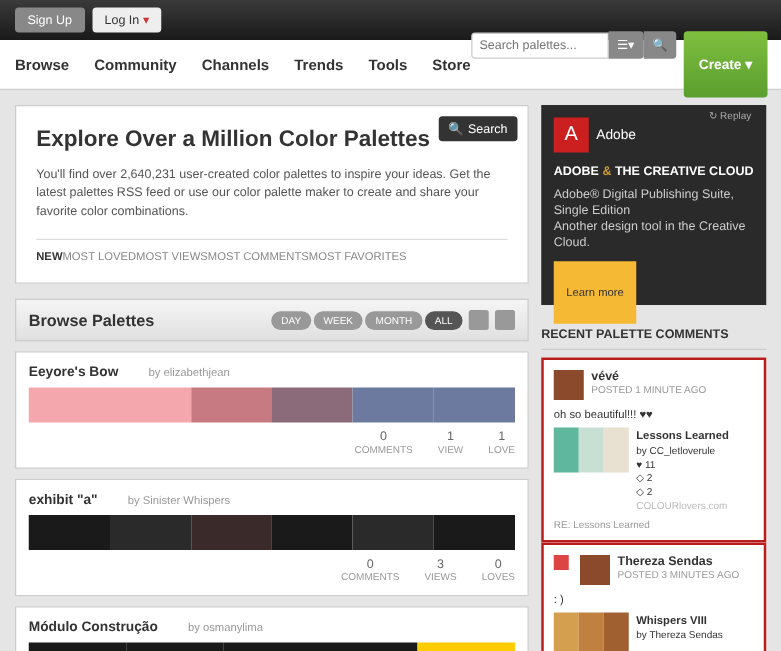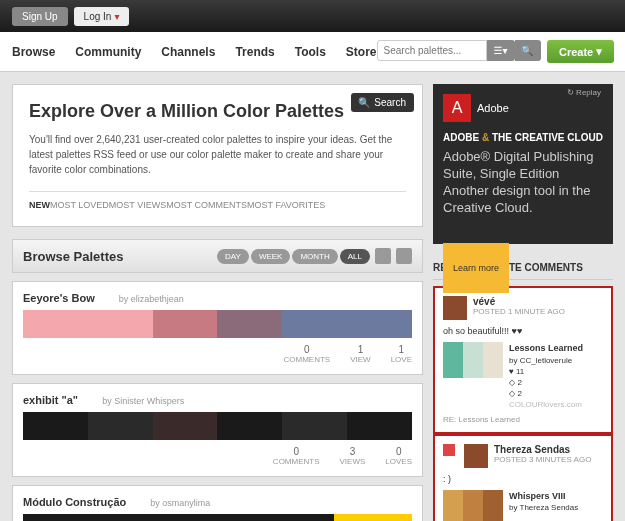--- a/index.html
+++ b/index.html
@@ -9,21 +9,21 @@
 .top-btns{display:flex;gap:6px}
 .top-btn{background:#888;color:#fff;padding:4px 10px;border-radius:3px;font-size:10px;cursor:pointer;display:flex;align-items:center;gap:3px}
 .top-btn.login{background:#eee;color:#333}
 .navbar{background:#fff;height:40px;display:flex;align-items:center;padding:0 12px;border-bottom:1px solid #ccc;justify-content:space-between}
 .nav-links{display:flex;gap:20px}
 .nav-links span{font-weight:bold;font-size:12px;cursor:pointer}
 .nav-right{display:flex;gap:6px;align-items:flex-start}
 .search-box{display:flex;align-items:center}
 .search-box input{border:1px solid #ccc;padding:4px 6px;font-size:10px;width:110px;border-radius:3px 0 0 3px}
 .search-btn{background:#888;border:none;padding:5px 7px;border-radius:0 3px 3px 0;cursor:pointer;color:#fff;font-size:10px}
-.create-btn{background:linear-gradient(#7fbf3f,#5a9e2e);color:#fff;padding:5px 12px;border-radius:3px;font-weight:bold;font-size:11px;cursor:pointer;display:flex;align-items:center;gap:3px}
+.create-btn{background:linear-gradient(#7fbf3f,#5a9e2e);color:#fff;padding:20px 12px;border-radius:3px;font-weight:bold;font-size:11px;cursor:pointer;display:flex;align-items:center;gap:3px}
 .content{display:flex;padding:12px;gap:10px}
 .main{flex:1;min-width:0}
 .sidebar{width:180px;flex-shrink:0}
 .hero{background:#fff;border:1px solid #ccc;padding:16px;position:relative;margin-bottom:12px}
 .hero-search{position:absolute;top:8px;right:8px;background:#333;color:#fff;padding:4px 8px;border-radius:3px;font-size:10px;cursor:pointer;display:flex;align-items:center;gap:3px}
 .hero h1{font-size:18px;margin-bottom:10px;font-weight:bold}
 .hero p{font-size:10px;line-height:1.5;color:#555;margin-bottom:14px}
 .hero-tabs{display:flex;gap:0;border-top:1px solid #ddd;padding-top:8px}
 .hero-tabs span{font-size:9px;color:#888;cursor:pointer}
 .hero-tabs span.active{color:#333;font-weight:bold}
@@ -41,21 +41,21 @@
 .swatch{flex:1}
 .stats{display:flex;justify-content:flex-end;gap:20px;font-size:8px;color:#999;text-align:center}
 .stats div{display:flex;flex-direction:column;align-items:center}
 .stats .num{font-size:10px;color:#666}
 .ad{background:#2a2a2a;color:#fff;padding:10px;margin-bottom:12px;position:relative;height:160px}
 .ad-replay{position:absolute;top:4px;right:12px;font-size:8px;color:#aaa}
 .ad-logo{display:flex;align-items:center;gap:6px;margin-bottom:10px}
 .ad-logo-sq{width:28px;height:28px;background:#cc2020;display:flex;align-items:center;justify-content:center;font-size:16px;color:#fff}
 .ad h3{font-size:10px;margin-bottom:6px}
 .ad h3 .amp{color:#cc9933}
-.ad p{font-size:13px;line-height:1.3;margin-bottom:26px;color:#ccc}
+.ad p{font-size:10px;line-height:1.3;margin-bottom:8px;color:#ccc}
 .ad-btn{background:#f5b933;color:#333;padding:20px 10px;font-size:9px;display:inline-block;cursor:pointer}
 .side-hdr{font-size:10px;font-weight:bold;padding:6px 0;border-bottom:1px solid #ccc;margin-bottom:6px}
 .comment{background:#fff;border:2px solid #b91c1c;padding:8px;margin-bottom:0;font-size:9px}
 .comment-hdr{display:flex;gap:6px;margin-bottom:6px}
 .avatar{width:24px;height:24px;background:#8b4a2b}
 .comment-user{font-weight:bold;font-size:10px}
 .comment-time{color:#999;font-size:8px}
 .comment-body{margin-bottom:6px;font-size:9px}
 .comment-palette{display:flex;gap:6px;margin-bottom:4px}
 .mini-sw{display:flex;width:60px;height:36px}

